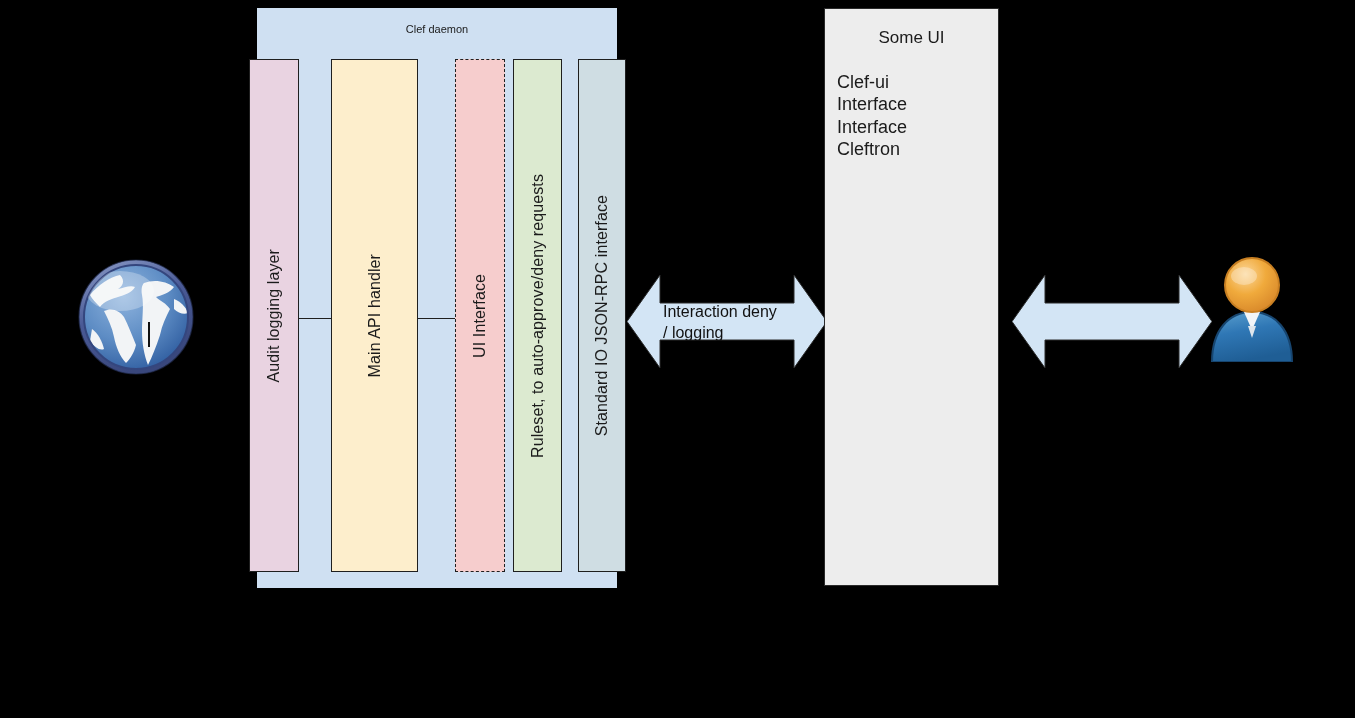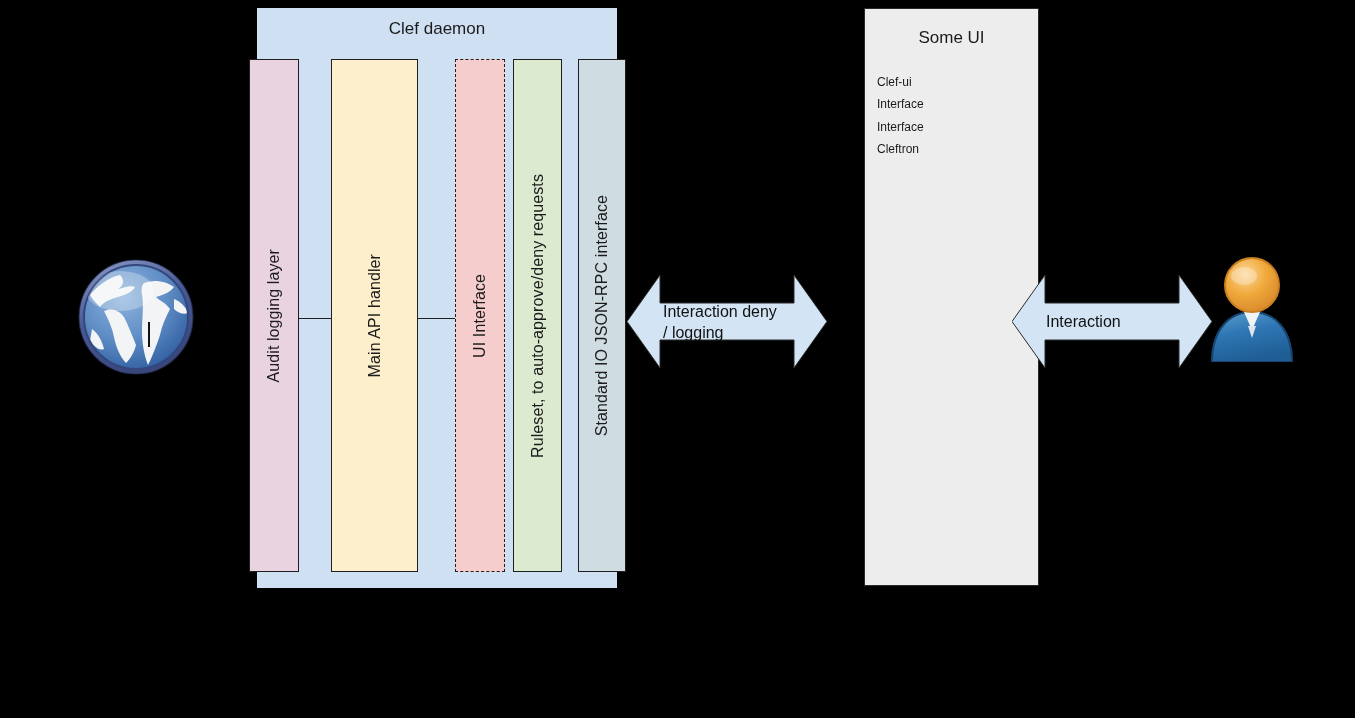--- a/index.html
+++ b/index.html
@@ -25,21 +25,21 @@
     height: 580px;
     background: #cfe0f2;
     box-sizing: border-box;
   }
   .daemon-title {
     position: absolute;
     left: 257px;
     top: 18px;
     width: 360px;
     text-align: center;
-    font-size: 17px;
+    font-size: 11px;
     color: #1b1b1b;
     line-height: 22px;
   }
 
   
   .vbox {
     position: absolute;
     top: 59px;
     height: 513px;
     box-sizing: border-box;
@@ -73,42 +73,42 @@
     top: 318px;
     height: 0;
     border-top: 1px solid #1f1f1f;
   }
   .conn-1 { left: 298px; width: 34px; }
   .conn-2 { left: 417px; width: 39px; }
 
   
   .some-ui {
     position: absolute;
-    left: 864px;
+    left: 824px;
     top: 8px;
     width: 175px;
     height: 578px;
     background: #ededed;
     border: 1px solid #2a2a2a;
     box-sizing: border-box;
   }
   .some-ui-title {
     position: absolute;
     left: 0;
     top: 19px;
     width: 100%;
     text-align: center;
     font-size: 17px;
     color: #1b1b1b;
   }
   .some-ui-list {
     position: absolute;
     left: 12px;
     top: 62px;
-    font-size: 12px;
+    font-size: 18px;
     color: #1b1b1b;
     line-height: 22.3px;
   }
   .some-ui-list div { white-space: nowrap; }
 
   
   .d-arrow {
     position: absolute;
     top: 275px;
     height: 93px;
@@ -231,23 +231,20 @@
       <div>Interface</div>
       <div>Interface</div>
       <div>Cleftron</div>
     </div>
   </div>
 
   <div class="d-arrow arrow-user">
     <svg width="200" height="93" viewBox="0 0 200 93">
       <polygon points="0,46.5 33,0 33,28 167,28 167,0 200,46.5 167,93 167,65 33,65 33,93" fill="#d3e5f5" stroke="#2a2a2a" stroke-width="1"></polygon>
     </svg>
-    <div class="alabel">
-      <span>Interaction</span>
-    </div>
   </div>
 
   <div class="user-icon">
     <svg width="96" height="110" viewBox="0 0 96 110">
       <defs>
         <radialGradient id="uHead" cx="38%" cy="30%" r="75%">
           <stop offset="0%" stop-color="#fcd79a"></stop>
           <stop offset="50%" stop-color="#f0aa3c"></stop>
           <stop offset="100%" stop-color="#d8882a"></stop>
         </radialGradient>

